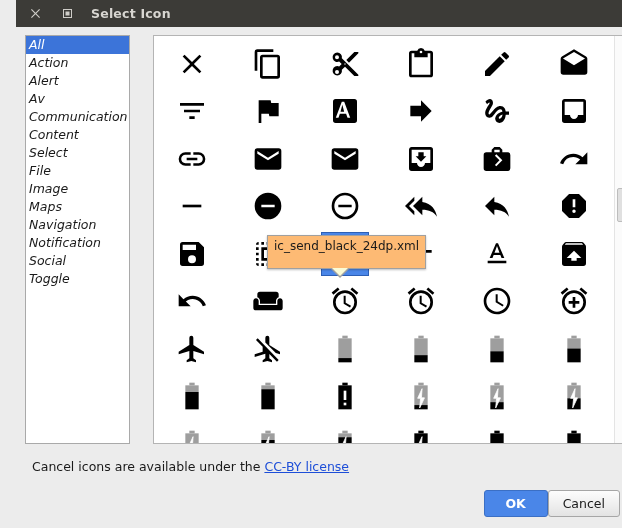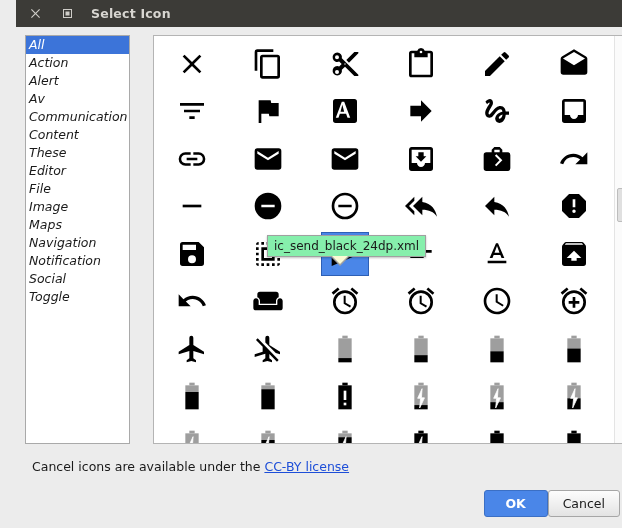--- a/index.html
+++ b/index.html
@@ -156,25 +156,25 @@
     background: #e0e0e0;
     border: 1px solid #bdbdbd;
     border-radius: 2px;
     box-sizing: border-box;
   }
   
   .tooltip {
     position: absolute;
     left: 251px;
     top: 208px;
-    background: #86efac;
+    background: #fdba74;
     border: 1px solid #a0a0a0;
     font-size: 12px;
     color: #1a1a1a;
-    padding: 3px 6px 3px 6px;
+    padding: 3px 6px 15px 6px;
     white-space: nowrap;
     box-shadow: 0 1px 2px rgba(0,0,0,.25);
     z-index: 30;
     line-height: 14px;
   }
   .tooltip .tip-arrow {
     position: absolute;
     left: 64px;
     bottom: -8px;
     width: 0; height: 0;
@@ -265,22 +265,21 @@
 
     <div class="content-row">
 
       <div class="cat-list" id="cat-list">
           <div class="cat-item selected">All</div>
           <div class="cat-item">Action</div>
           <div class="cat-item">Alert</div>
           <div class="cat-item">Av</div>
           <div class="cat-item">Communication</div>
           <div class="cat-item">Content</div>
-          <div class="cat-item">These</div>
-          <div class="cat-item">Editor</div>
+          <div class="cat-item">Select</div>
           <div class="cat-item">File</div>
           <div class="cat-item">Image</div>
           <div class="cat-item">Maps</div>
           <div class="cat-item">Navigation</div>
           <div class="cat-item">Notification</div>
           <div class="cat-item">Social</div>
           <div class="cat-item">Toggle</div>
         </div>
 
       <div class="grid-wrap">

